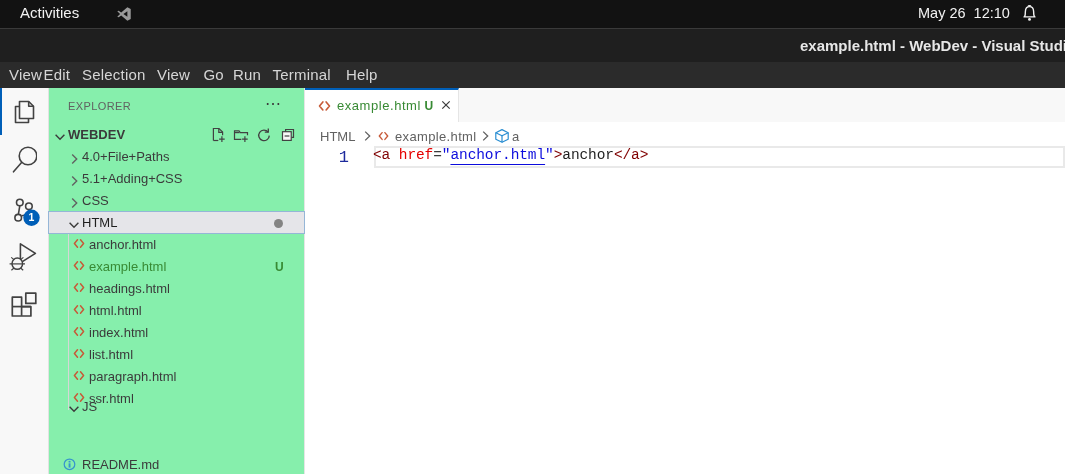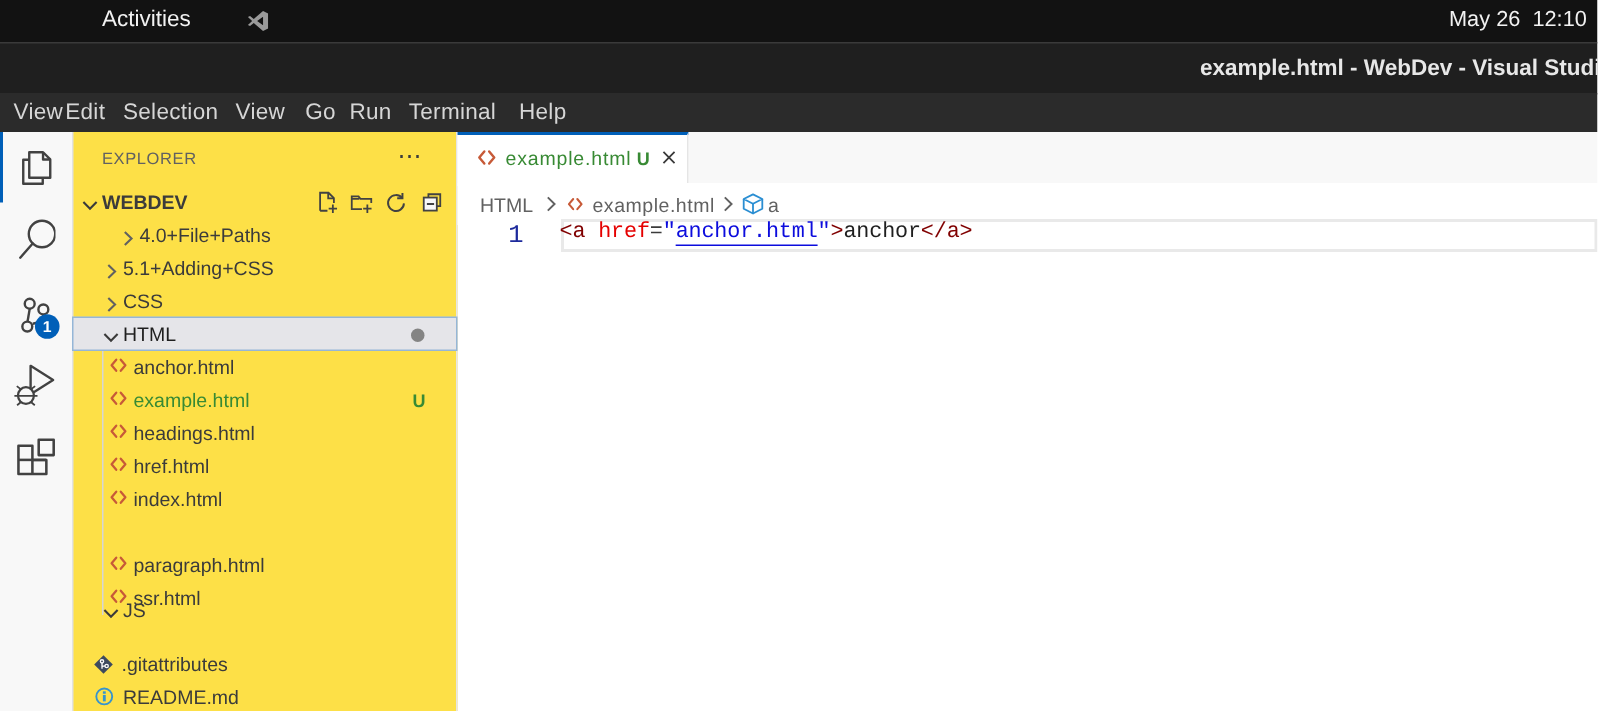--- a/index.html
+++ b/index.html
@@ -1,33 +1,33 @@
 <!DOCTYPE html>
 <html><head>
 <meta charset="utf-8">
 <style>
   html,body{margin:0;padding:0;}
   body{width:1065px;height:474px;position:relative;overflow:hidden;background:#fff;
        font-family:"Liberation Sans",sans-serif;-webkit-font-smoothing:antialiased;}
   .abs{position:absolute;}
   
   #gnome{left:0;top:0;width:1065px;height:28px;background:#121212;color:#f2f2f2;font-size:15px;}
-  #gnome .itm{position:absolute;top:0;height:28px;line-height:26px;margin-left:48px;}
+  #gnome .itm{position:absolute;top:0;height:28px;line-height:26px;}
   
   #titlebar{left:0;top:28px;width:1065px;height:34px;background:#1f1f1f;border-top:1px solid #3a3a3a;}
   #titlebar .t{position:absolute;left:800px;top:8px;font-size:15px;font-weight:bold;color:#e7e7e7;white-space:nowrap;}
   
   #menubar{left:0;top:62px;width:1065px;height:26px;background:#2b2b2b;color:#d6d6d6;font-size:15px;letter-spacing:0.2px;}
   #menubar span{position:absolute;top:3.5px;}
   
   #actbar{left:0;top:88px;width:48px;height:386px;background:#f8f8f8;}
   #actbar .blue{position:absolute;left:0;top:0;width:2px;height:47px;background:#005fb8;}
   .aicon{position:absolute;left:0;width:48px;text-align:center;}
   
-  #sidebar{left:48px;top:88px;width:256px;height:386px;background:#fde047;border-right:1px solid #e5e5e5;}
+  #sidebar{left:48px;top:88px;width:256px;height:386px;background:#86efac;border-right:1px solid #e5e5e5;}
   .row{position:absolute;left:0;width:255px;height:22px;font-size:13px;color:#3b3b3b;}
   .row .lbl{position:absolute;top:3px;white-space:nowrap;}
   .chev{position:absolute;top:5px;}
   .ficon{position:absolute;top:4px;}
   
   #tabstrip{left:305px;top:88px;width:760px;height:34px;background:#f8f8f8;}
   #tab1{position:absolute;left:0;top:0;width:153px;height:34px;background:#fff;border-top:2px solid #005fb8;border-right:1px solid #e5e5e5;}
   #breadcrumb{left:305px;top:122px;width:760px;height:28px;background:#fff;font-size:13px;color:#616161;}
   #breadcrumb span{position:absolute;top:6px;}
   .mono{font-family:"Liberation Mono",monospace;font-size:14.5px;}
@@ -154,21 +154,21 @@
         </svg></span>
     <span style="position:absolute;left:232px;top:3px;"><svg width="16" height="16" viewBox="0 0 16 16">
           <g fill="none" stroke="#424242" stroke-width="1.2">
             <path d="M5.6 4.7 V2.5 H13.5 V10.4 H11.2"></path>
             <rect x="2.5" y="4.7" width="8.7" height="8.7" fill="#f8f8f8"></rect>
             <path d="M4.6 9 H9.4"></path>
           </g>
         </svg></span>
   </div>
 
-  <div class="row" style="top:58px;margin-left:11px;">
+  <div class="row" style="top:58px;">
       <span class="chev" style="left:18px;"><svg width="16" height="16" viewBox="0 0 16 16">
           <path d="M6.2 3.6 L10.7 8 L6.2 12.4" fill="none" stroke="#616161" stroke-width="1.4"></path>
         </svg></span>
       <span class="lbl" style="left:34px;">4.0+File+Paths</span>
     </div>
   <div class="row" style="top:80px;padding-left:48px;">
       <span class="chev" style="left:18px;"><svg width="16" height="16" viewBox="0 0 16 16">
           <path d="M6.2 3.6 L10.7 8 L6.2 12.4" fill="none" stroke="#616161" stroke-width="1.4"></path>
         </svg></span>
       <span class="lbl" style="left:34px;">5.1+Adding+CSS</span>
@@ -202,56 +202,51 @@
   <div class="row" style="top:190px;">
       <span class="ficon" style="left:25px;"><svg width="12" height="12" viewBox="0 0 12 12">
           <path d="M4.5 1.8 L1.4 5.5 L4.5 9.2 M7.5 1.8 L10.6 5.5 L7.5 9.2" fill="none" stroke="#c75a38" stroke-width="1.5" stroke-linecap="round" stroke-linejoin="round"></path>
         </svg></span>
       <span class="lbl" style="left:41px;">headings.html</span>
     </div>
   <div class="row" style="top:212px;">
       <span class="ficon" style="left:25px;"><svg width="12" height="12" viewBox="0 0 12 12">
           <path d="M4.5 1.8 L1.4 5.5 L4.5 9.2 M7.5 1.8 L10.6 5.5 L7.5 9.2" fill="none" stroke="#c75a38" stroke-width="1.5" stroke-linecap="round" stroke-linejoin="round"></path>
         </svg></span>
-      <span class="lbl" style="left:41px;">href.html</span>
+      <span class="lbl" style="left:41px;">html.html</span>
     </div>
   <div class="row" style="top:234px;">
       <span class="ficon" style="left:25px;"><svg width="12" height="12" viewBox="0 0 12 12">
           <path d="M4.5 1.8 L1.4 5.5 L4.5 9.2 M7.5 1.8 L10.6 5.5 L7.5 9.2" fill="none" stroke="#c75a38" stroke-width="1.5" stroke-linecap="round" stroke-linejoin="round"></path>
         </svg></span>
       <span class="lbl" style="left:41px;">index.html</span>
     </div>
+  <div class="row" style="top:256px;">
+      <span class="ficon" style="left:25px;"><svg width="12" height="12" viewBox="0 0 12 12">
+          <path d="M4.5 1.8 L1.4 5.5 L4.5 9.2 M7.5 1.8 L10.6 5.5 L7.5 9.2" fill="none" stroke="#c75a38" stroke-width="1.5" stroke-linecap="round" stroke-linejoin="round"></path>
+        </svg></span>
+      <span class="lbl" style="left:41px;">list.html</span>
+    </div>
   <div class="row" style="top:278px;">
       <span class="ficon" style="left:25px;"><svg width="12" height="12" viewBox="0 0 12 12">
           <path d="M4.5 1.8 L1.4 5.5 L4.5 9.2 M7.5 1.8 L10.6 5.5 L7.5 9.2" fill="none" stroke="#c75a38" stroke-width="1.5" stroke-linecap="round" stroke-linejoin="round"></path>
         </svg></span>
       <span class="lbl" style="left:41px;">paragraph.html</span>
     </div>
   <div class="row" style="top:300px;">
       <span class="ficon" style="left:25px;"><svg width="12" height="12" viewBox="0 0 12 12">
           <path d="M4.5 1.8 L1.4 5.5 L4.5 9.2 M7.5 1.8 L10.6 5.5 L7.5 9.2" fill="none" stroke="#c75a38" stroke-width="1.5" stroke-linecap="round" stroke-linejoin="round"></path>
         </svg></span>
       <span class="lbl" style="left:41px;">ssr.html</span>
     </div>
   <div class="row" style="top:308px;padding-left:12px;">
       <span class="chev" style="left:18px;"><svg width="16" height="16" viewBox="0 0 16 16">
           <path d="M3.6 5.7 L8 10.2 L12.4 5.7" fill="none" stroke="#3b3b3b" stroke-width="1.4"></path>
         </svg></span>
       <span class="lbl" style="left:34px;">JS</span>
-    </div>
-  <div class="row" style="top:344px;">
-      <span class="ficon" style="left:14px;top:3.5px;"><svg width="14" height="14" viewBox="0 0 14 14">
-          <path d="M7 0.8 L13.2 7 L7 13.2 L0.8 7 Z" fill="#3e4a5e"></path>
-          <g stroke="#f8f8f8" stroke-width="0.9" fill="none">
-            <circle cx="6" cy="4.9" r="1.1"></circle>
-            <circle cx="9.1" cy="8" r="1.1"></circle>
-            <path d="M6 6 V9.8 M6 7.5 C6 8.6 7 8 8 8"></path>
-          </g>
-        </svg></span>
-      <span class="lbl" style="left:33px;">.gitattributes</span>
     </div>
   <div class="row" style="top:366px;">
       <span class="ficon" style="left:15px;top:4px;"><svg width="13" height="13" viewBox="0 0 13 13">
           <circle cx="6.5" cy="6.3" r="5.3" fill="none" stroke="#3794cd" stroke-width="1.25"></circle>
           <rect x="5.6" y="5.3" width="1.9" height="4.3" fill="#3794cd"></rect>
           <rect x="5.6" y="2.9" width="1.9" height="1.6" fill="#3794cd"></rect>
         </svg></span>
       <span class="lbl" style="left:34px;">README.md</span>
     </div>
 </div>

